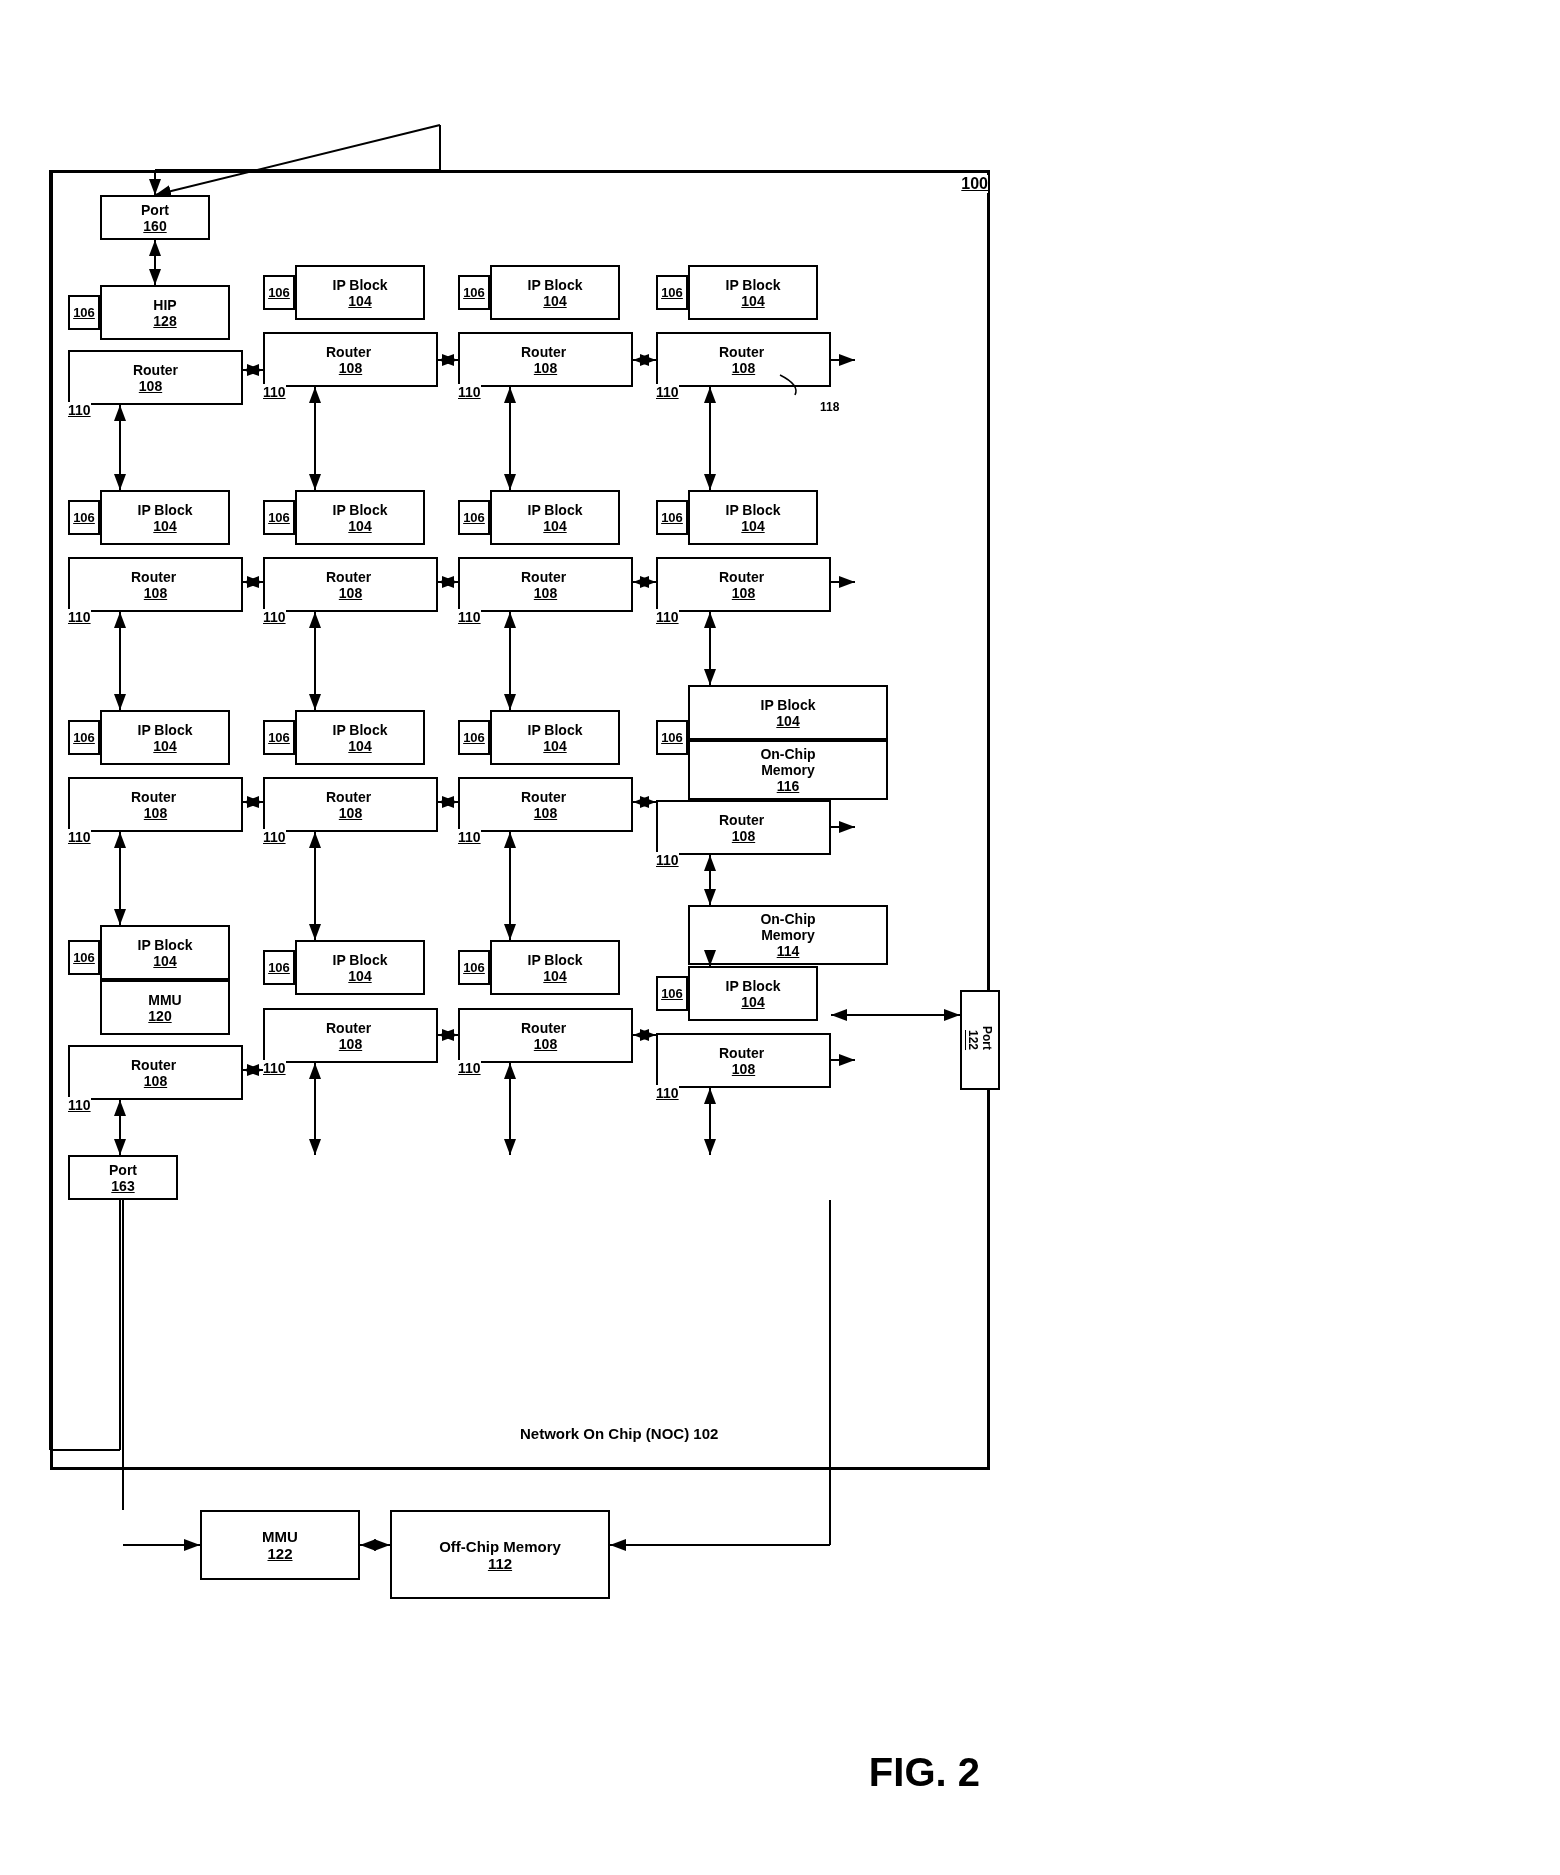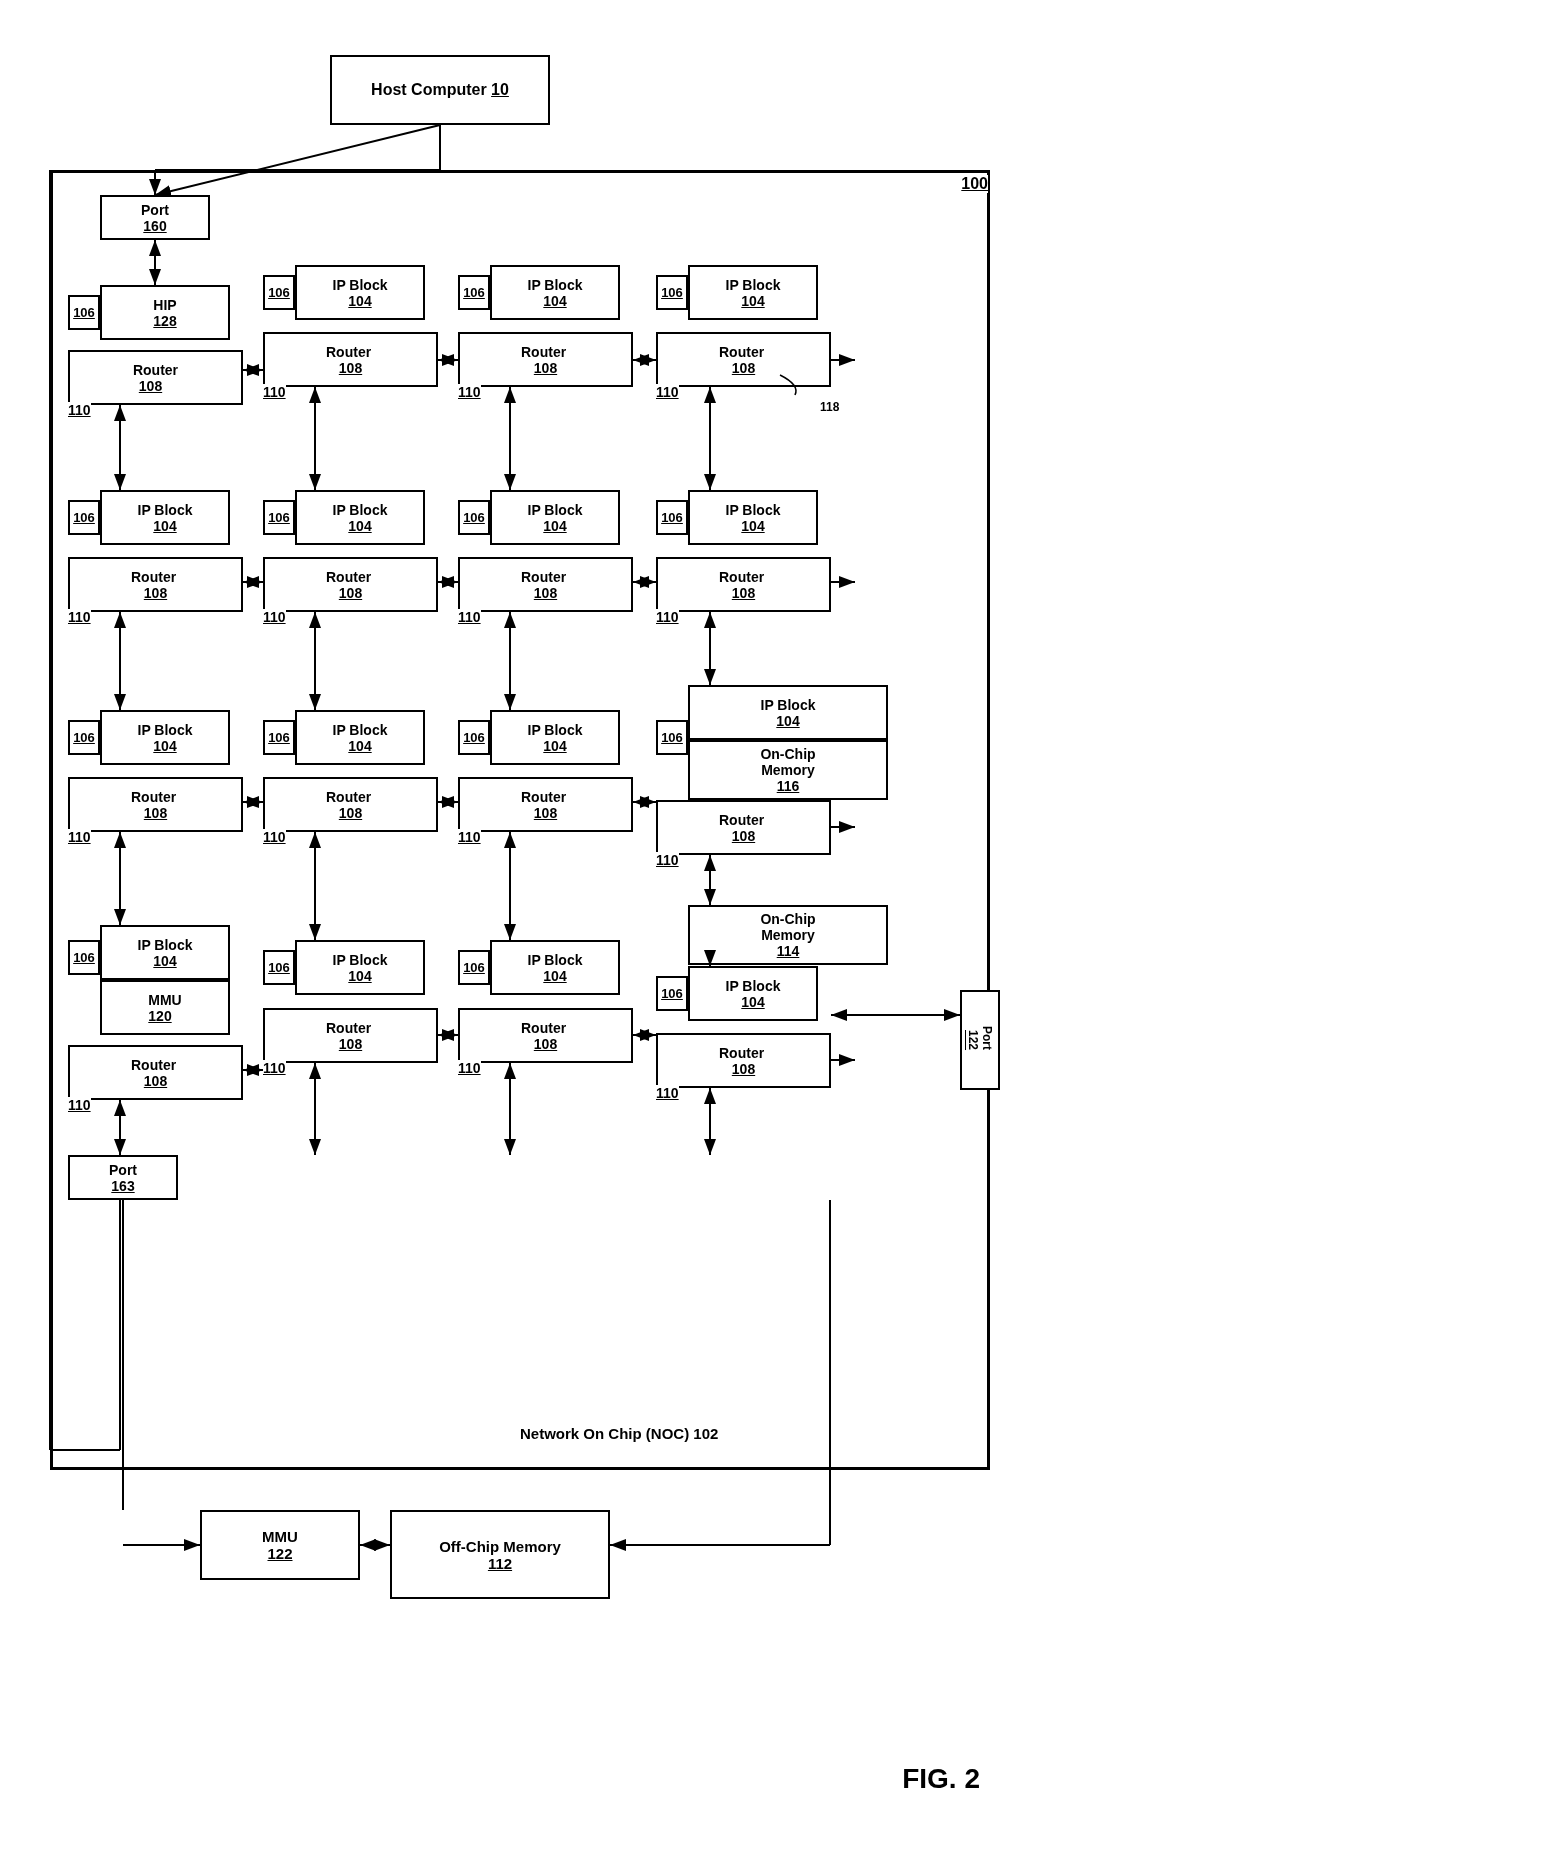--- a/index.html
+++ b/index.html
@@ -59,23 +59,20 @@
       position: absolute;
       font-size: 15px;
       font-weight: bold;
     }
   </style>
 </head>
 <body>
 
 <div class="diagram-container">
 
-  <div class="box" style="left:330px; top:55px; width:220px; height:70px; font-size:16px;">
-    <span>Host Computer <span class="ref">10</span></span>
-  </div>
 
   <div class="box" style="left:50px; top:170px; width:940px; height:1300px; border:3px solid #000;">
   </div>
 
   <div class="label" style="right:52px; top:175px; font-size:16px;">
     <span class="ref">100</span>
   </div>
 
   <div class="noc-label" style="left:520px; top:1425px; font-size:15px;">
     Network On Chip (NOC) <span class="ref">102</span>
@@ -318,21 +315,21 @@
     Port&nbsp;<span class="ref">122</span>
   </div>
 
   <div class="box" style="left:200px; top:1510px; width:160px; height:70px; font-size:15px;">
     MMU <span class="ref">122</span>
   </div>
   <div class="box" style="left:390px; top:1510px; width:220px; height:89px; font-size:15px; text-align:center;">
     Off-Chip Memory<br><span class="ref">112</span>
   </div>
 
-  <div class="fig-label" style="right:60px; bottom:80px; font-size:28px; font-weight:bold;">
+  <div class="fig-label" style="right:60px; bottom:80px; font-size:40px; font-weight:bold;">
     FIG. 2
   </div>
 
   <svg class="arrows">
     <defs>
       <marker id="arrowhead" markerWidth="8" markerHeight="6" refX="8" refY="3" orient="auto">
         <polygon points="0 0, 8 3, 0 6" fill="#000"></polygon>
       </marker>
       <marker id="arrowhead-rev" markerWidth="8" markerHeight="6" refX="0" refY="3" orient="auto">
         <polygon points="8 0, 0 3, 8 6" fill="#000"></polygon>

